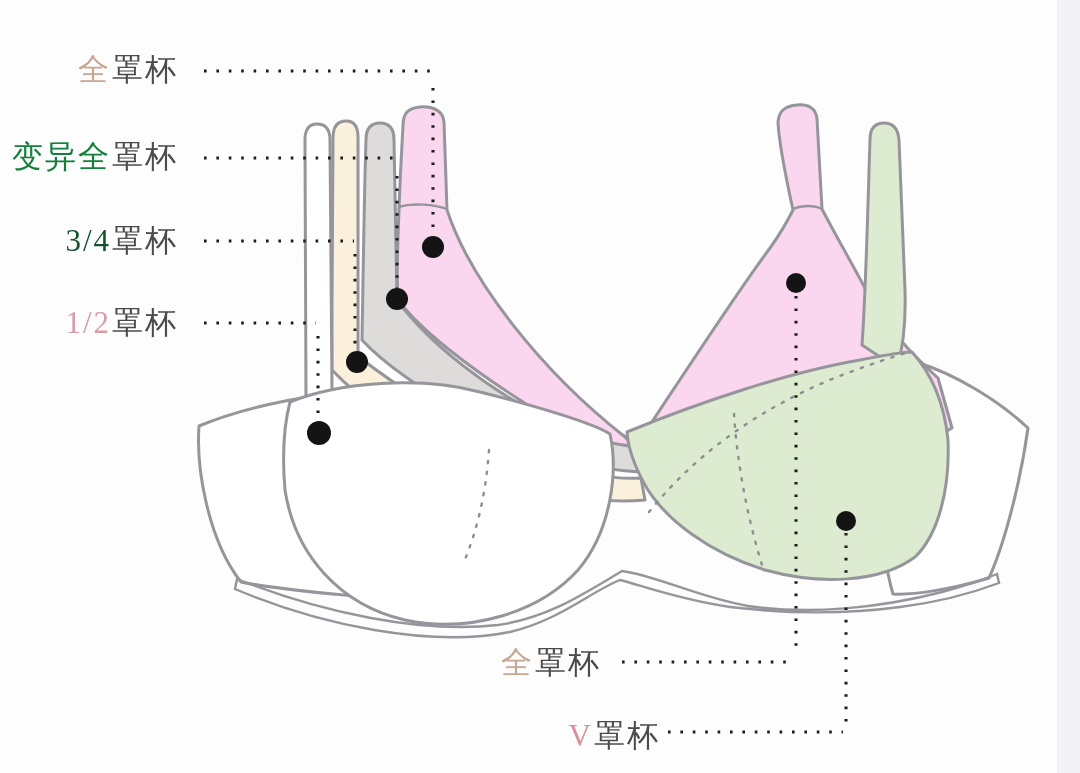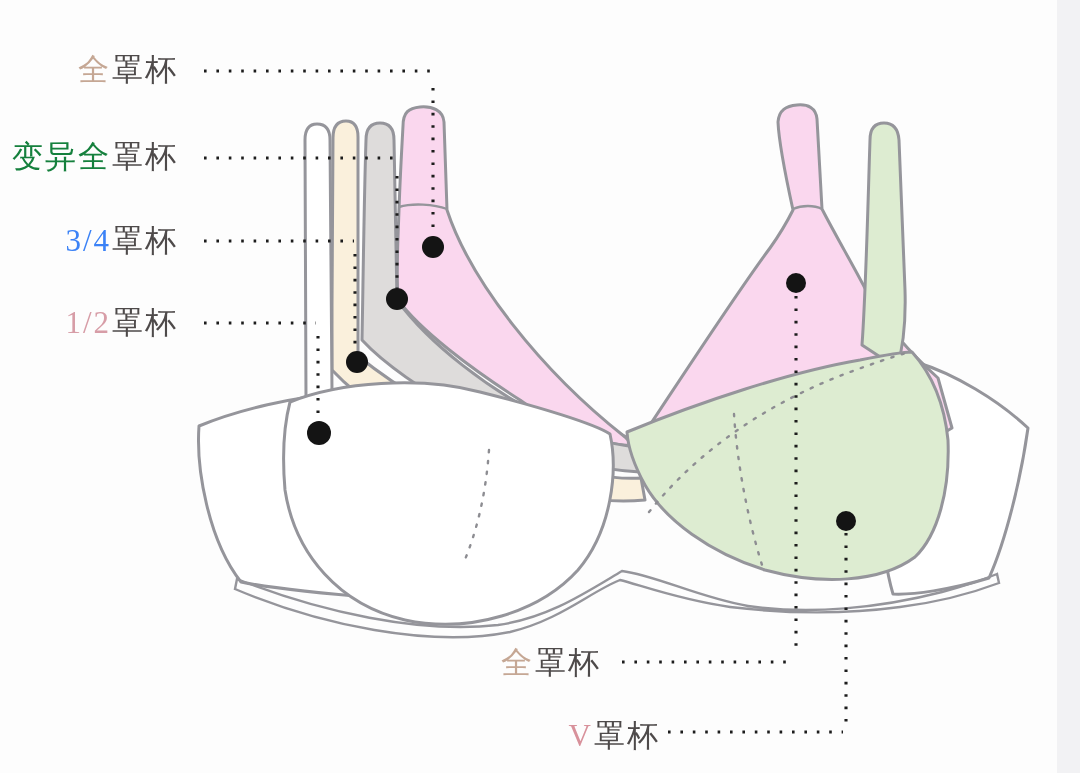--- a/index.html
+++ b/index.html
@@ -84,21 +84,21 @@
     </g>
   </svg>
 
   <div class="lbl" style="top:54px;right:902px;">
     <span class="pre" style="color: rgb(197, 167, 148);">全</span><span class="suf" style="color: rgb(78, 74, 74);">罩杯</span>
   </div>
   <div class="lbl" style="top:141px;right:902px;">
     <span class="pre" style="color: #15803d;">变异全</span><span class="suf" style="color: rgb(78, 74, 74);">罩杯</span>
   </div>
   <div class="lbl" style="top:225px;right:902px;">
-    <span class="pre" style="color: #3b82f6;">3/4</span><span class="suf" style="color: rgb(78, 74, 74);">罩杯</span>
+    <span class="pre" style="color: #14532d;">3/4</span><span class="suf" style="color: rgb(78, 74, 74);">罩杯</span>
   </div>
   <div class="lbl" style="top:307px;right:902px;">
     <span class="pre" style="color: rgb(215, 157, 167); margin-left: 28px;">1/2</span><span class="suf" style="color: rgb(78, 74, 74);">罩杯</span>
   </div>
   <div class="lbl" style="top:647px;right:479px;">
     <span class="pre" style="color: rgb(197, 167, 148);">全</span><span class="suf" style="color: rgb(78, 74, 74);">罩杯</span>
   </div>
   <div class="lbl" style="top:720px;right:420px;">
     <span class="pre" style="color: rgb(216, 145, 155);">V</span><span class="suf" style="color: rgb(78, 74, 74);">罩杯</span>
   </div>

